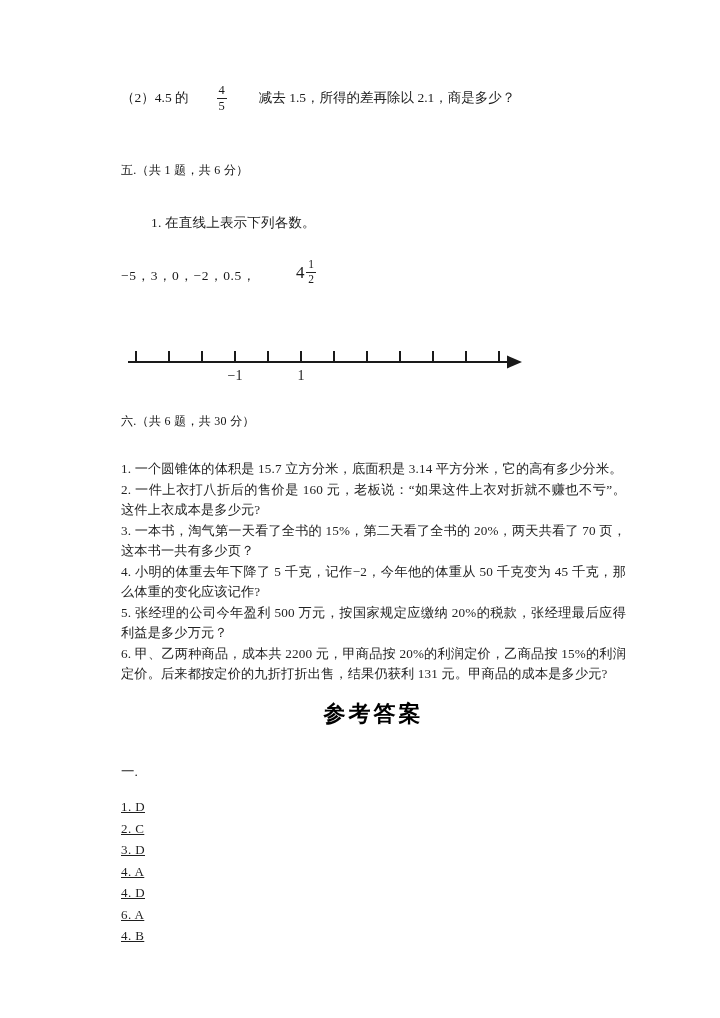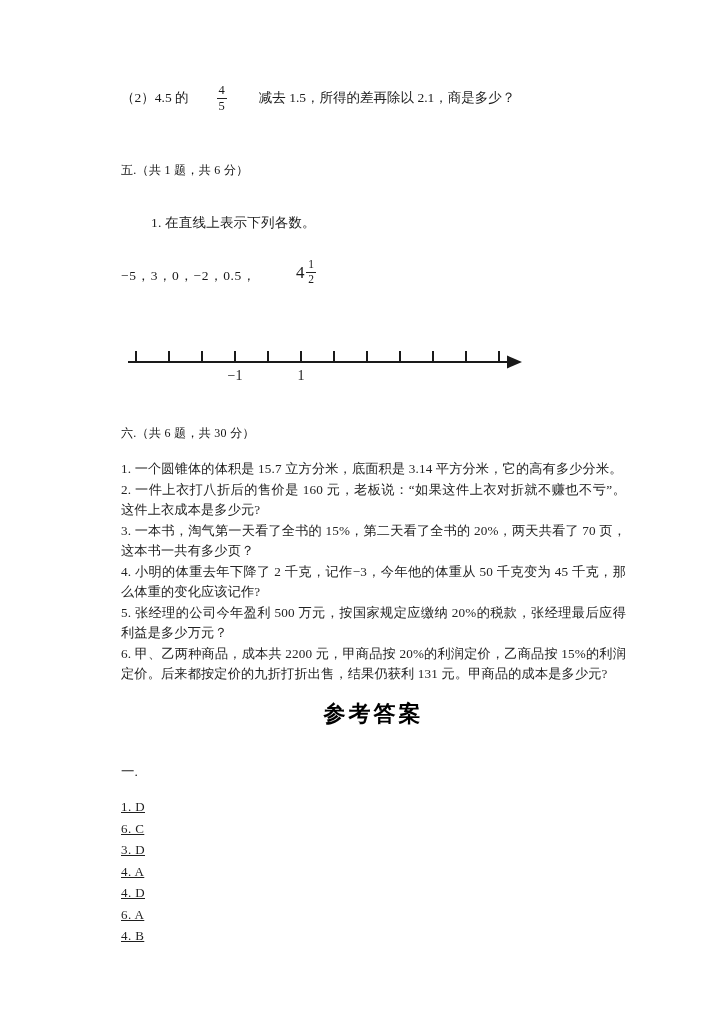--- a/index.html
+++ b/index.html
@@ -212,38 +212,38 @@
           <line x1="307" y1="20" x2="307" y2="9"></line>
           <line x1="340" y1="20" x2="340" y2="9"></line>
           <line x1="373" y1="20" x2="373" y2="9"></line>
         </g>
 
         <text id="nl-label-0" x="109" y="38" font-family="Liberation Serif, DejaVu Serif, serif" font-size="14" fill="#1a1a1a" text-anchor="middle">−1</text>
         <text id="nl-label-1" x="175" y="38" font-family="Liberation Serif, DejaVu Serif, serif" font-size="14" fill="#1a1a1a" text-anchor="middle">1</text>
       </svg>
     </div>
 
-    <div class="abs section-head" style="top:327px;margin-top:12px;">六.（共 6 题，共 30 分）</div>
+    <div class="abs section-head" style="top:327px;">六.（共 6 题，共 30 分）</div>
 
     <div class="abs" style="top:375px;" id="six-problems">
         <div class="prob">1. 一个圆锥体的体积是 15.7 立方分米，底面积是 3.14 平方分米，它的高有多少分米。</div>
         <div class="prob">2. 一件上衣打八折后的售价是 160 元，老板说：“如果这件上衣对折就不赚也不亏”。这件上衣成本是多少元?</div>
         <div class="prob">3. 一本书，淘气第一天看了全书的 15%，第二天看了全书的 20%，两天共看了 70 页，这本书一共有多少页？</div>
-        <div class="prob">4. 小明的体重去年下降了 2 千克，记作−3，今年他的体重从 50 千克变为 45 千克，那么体重的变化应该记作?</div>
+        <div class="prob">4. 小明的体重去年下降了 5 千克，记作−2，今年他的体重从 50 千克变为 45 千克，那么体重的变化应该记作?</div>
         <div class="prob">5. 张经理的公司今年盈利 500 万元，按国家规定应缴纳 20%的税款，张经理最后应得利益是多少万元？</div>
         <div class="prob">6. 甲、乙两种商品，成本共 2200 元，甲商品按 20%的利润定价，乙商品按 15%的利润定价。后来都按定价的九折打折出售，结果仍获利 131 元。甲商品的成本是多少元?</div>
       </div>
 
     <div class="ans-title">参考答案</div>
 
     <div class="ans-group">
       <div class="ans-group-label">一.</div>
       <div class="ans-list" id="ans-list">
           <div class="ans-item">1. D</div>
-          <div class="ans-item">6. C</div>
+          <div class="ans-item">2. C</div>
           <div class="ans-item">3. D</div>
           <div class="ans-item">4. A</div>
           <div class="ans-item">4. D</div>
           <div class="ans-item">6. A</div>
           <div class="ans-item">4. B</div>
         </div>
     </div>
 
   </div>
 </div>

